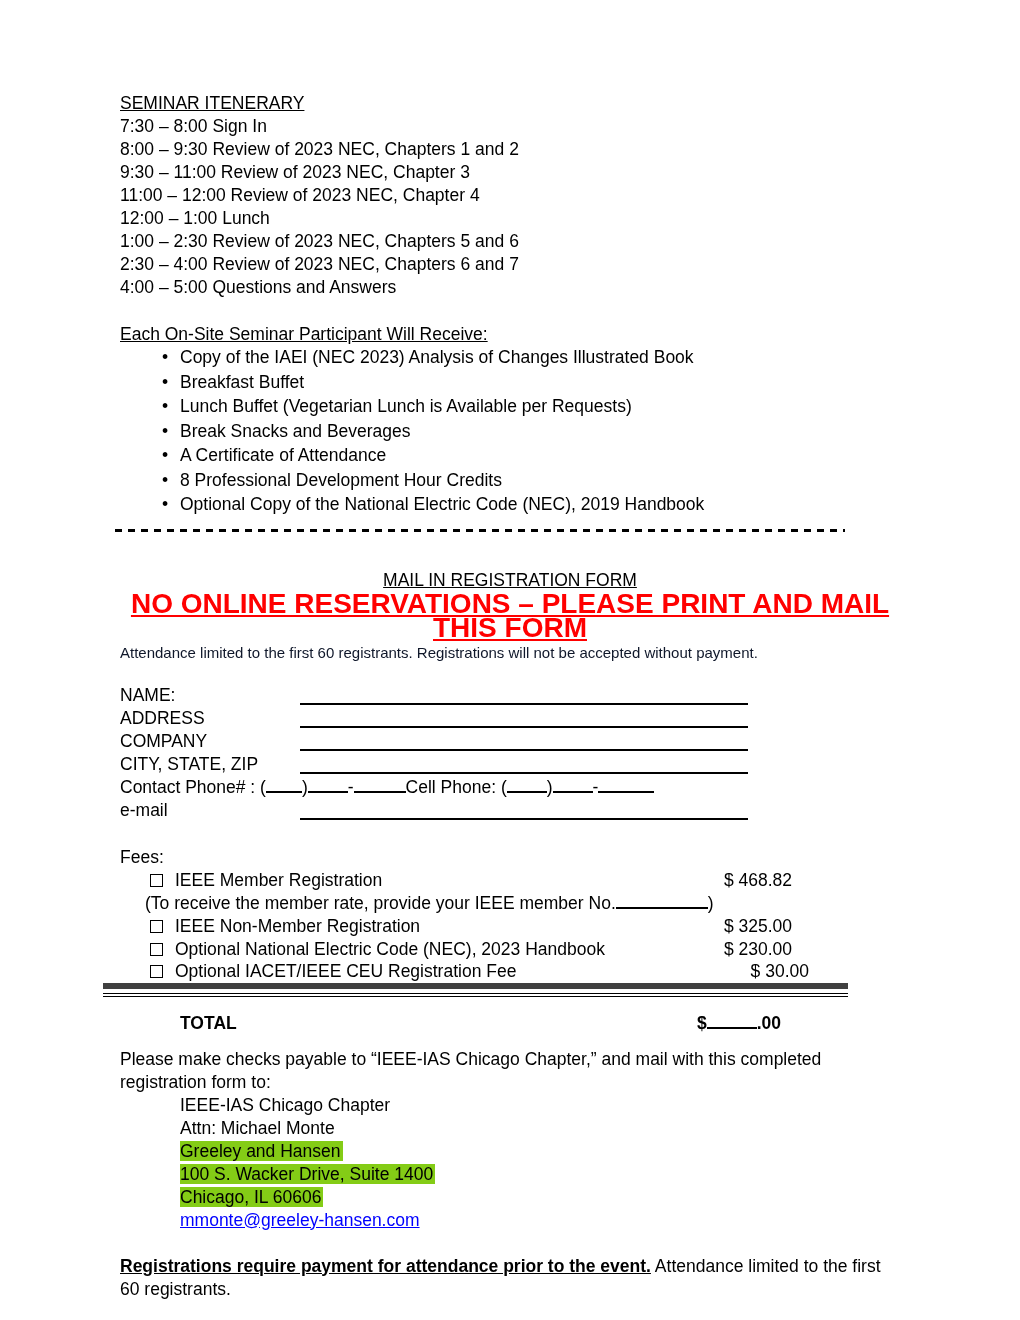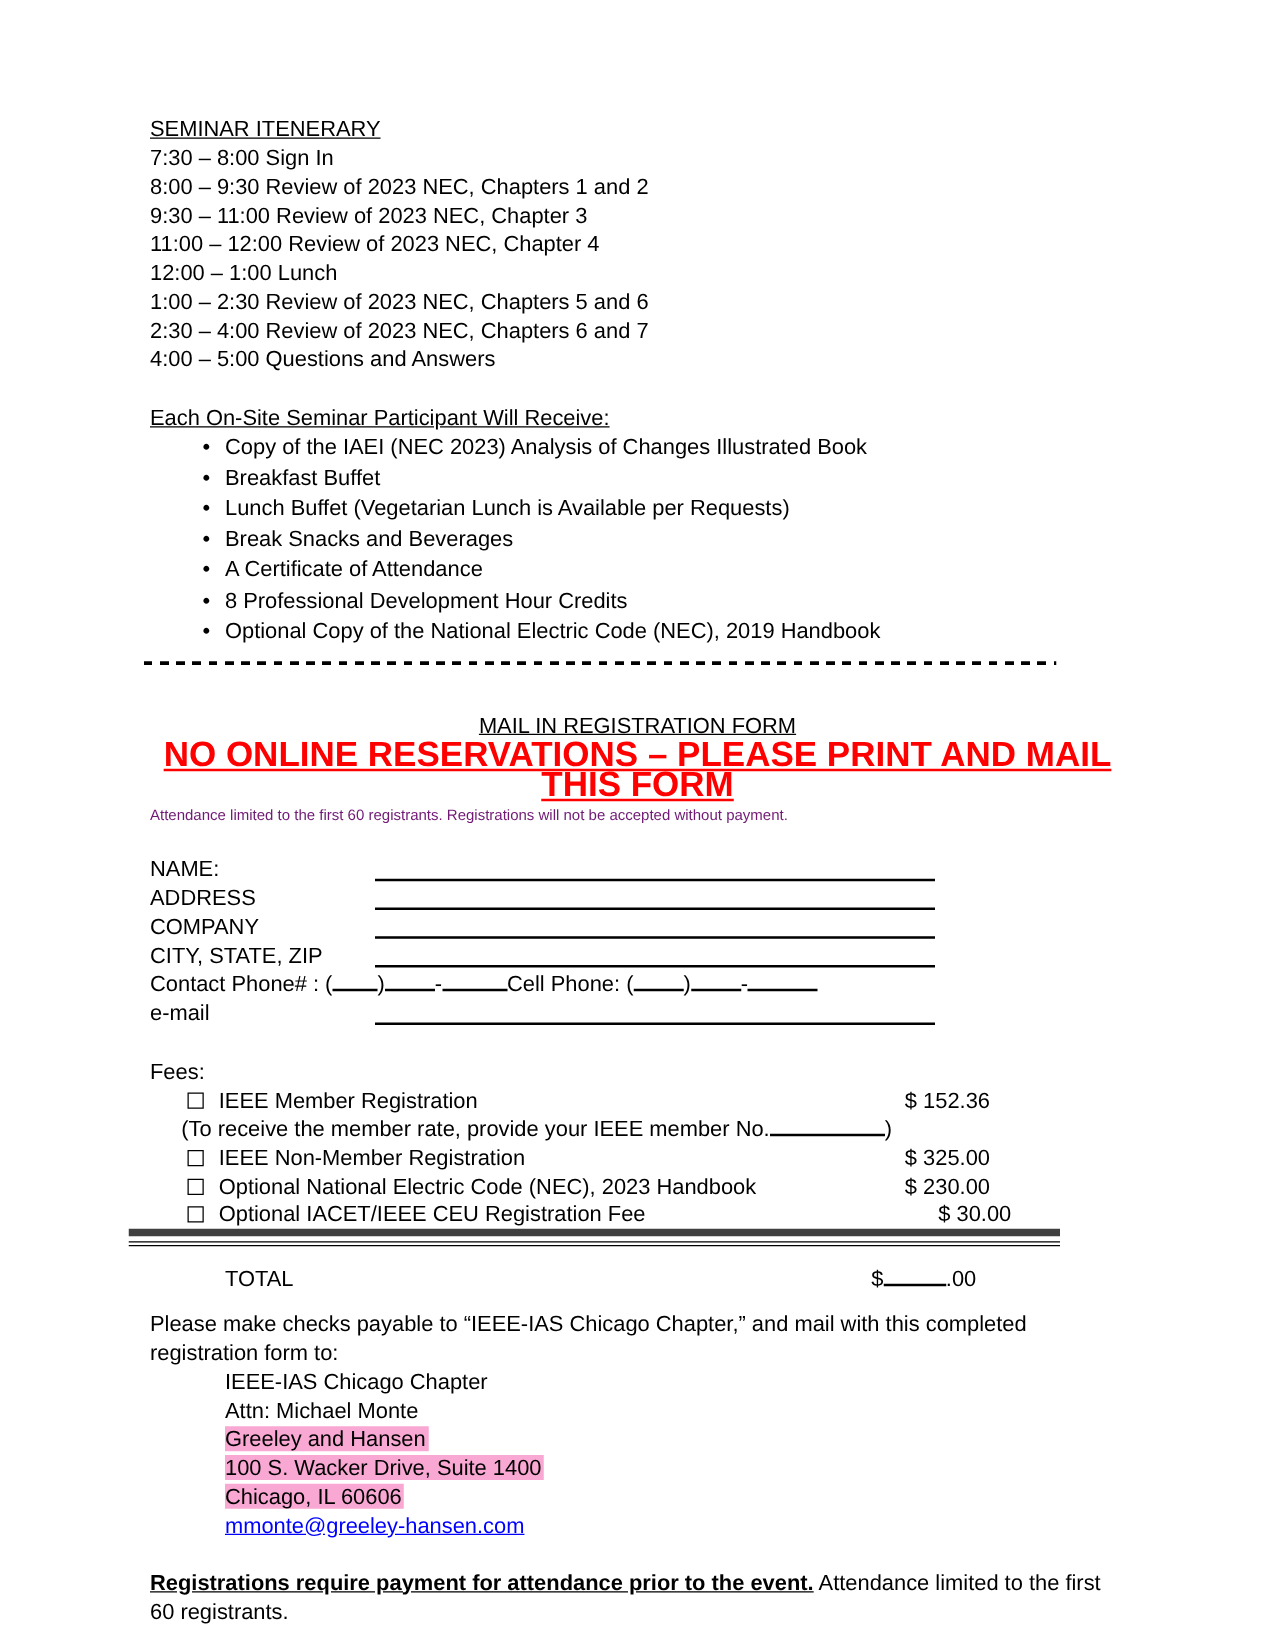--- a/index.html
+++ b/index.html
@@ -21,21 +21,21 @@
   .bullet { width: 30px; margin-left: 30px; text-align: center; flex: none; }
 
   .dashed-line {
     margin: 11px 0 0 -5px; width: 730px; height: 3px;
     background: repeating-linear-gradient(90deg, #000 0 7px, transparent 7px 13px);
   }
 
   
   .mail-title { margin-top: 37px; }
   .no-online { color: #FF0000; font-weight: bold; font-size: 28px; line-height: 24px; }
-  .red-note { color: #701a75; font-size: 12px; line-height: 21px; margin-top: 2px; }
+  .red-note { color: #0f172a; font-size: 15px; line-height: 21px; margin-top: 2px; }
 
   
   .form-section { margin-top: 21px; }
   .field-row { display: flex; height: 23px; }
   .field-label { width: 180px; flex: none; }
   .field-line { width: 448px; height: 21px; border-bottom: 2px solid #000; }
   .phone-row { height: 23px; white-space: nowrap; }
   .blank { display: inline-block; border-bottom: 2px solid #000; height: 15px; }
   .b36 { width: 36px; } .b40 { width: 40px; } .b52 { width: 52px; } .b56 { width: 56px; }
 
@@ -46,29 +46,29 @@
   .fee-label { flex: 1; }
   .fee-amount { text-align: right; flex: none; }
   .member-note { padding-left: 25px; height: 23px; white-space: nowrap; }
   .note-blank { display: inline-block; width: 92px; border-bottom: 2px solid #000; height: 15px; }
   .fee-row-last-wrap { margin-left: -17px; width: 745px; border-bottom: 6px solid #404040; }
   .fee-row-last { display: flex; align-items: center; padding-left: 47px; width: 706px; height: 22px; }
   .double-rule { margin: 4px 0 0 -17px; width: 745px; height: 4px;
     border-top: 1.5px solid #000; border-bottom: 1.5px solid #000; }
 
   
-  .total-row { margin-top: 15px; display: flex; width: 661px; height: 23px; align-items: flex-start; }
+  .total-row { margin-top: 15px; display: flex; width: 661px; height: 23px; align-items: flex-start; font-weight: bold; }
   .total-label { margin-left: 60px; }
   .total-amount { margin-left: auto; white-space: nowrap; }
   .total-blank { display: inline-block; width: 50px; border-bottom: 2px solid #000; height: 15px; }
 
   
   .payable-para { margin-top: 13px; max-width: 745px; }
   .addr-line { margin-left: 60px; height: 23px; }
-  .hl { background: #f9a8d4; padding: 0 2px 0 0; }
+  .hl { background: #84cc16; padding: 0 2px 0 0; }
   .email-link { color: #0000FF; text-decoration: underline; }
 
   
   .footer-para { margin-top: 23px; max-width: 790px; }
   .footer-bold { font-weight: bold; text-decoration: underline; }
 </style>
 </head>
 <body>
 
 <div class="page">
@@ -146,21 +146,21 @@
       <span class="field-label">e-mail</span>
       <span class="field-line"></span>
     </div>
   </div>
 
   <div class="fees-section">
     <div>Fees:</div>
     <div class="fee-row">
       <span class="checkbox"></span>
       <span class="fee-label">IEEE Member Registration</span>
-      <span class="fee-amount">$ 152.36</span>
+      <span class="fee-amount">$ 468.82</span>
     </div>
     <div class="member-note"><span>(To receive the member rate, provide your IEEE member No.</span><span class="note-blank"></span><span>)</span>
     </div>
     <div class="fee-row">
       <span class="checkbox"></span>
       <span class="fee-label">IEEE Non-Member Registration</span>
       <span class="fee-amount">$ 325.00</span>
     </div>
     <div class="fee-row">
       <span class="checkbox"></span>

